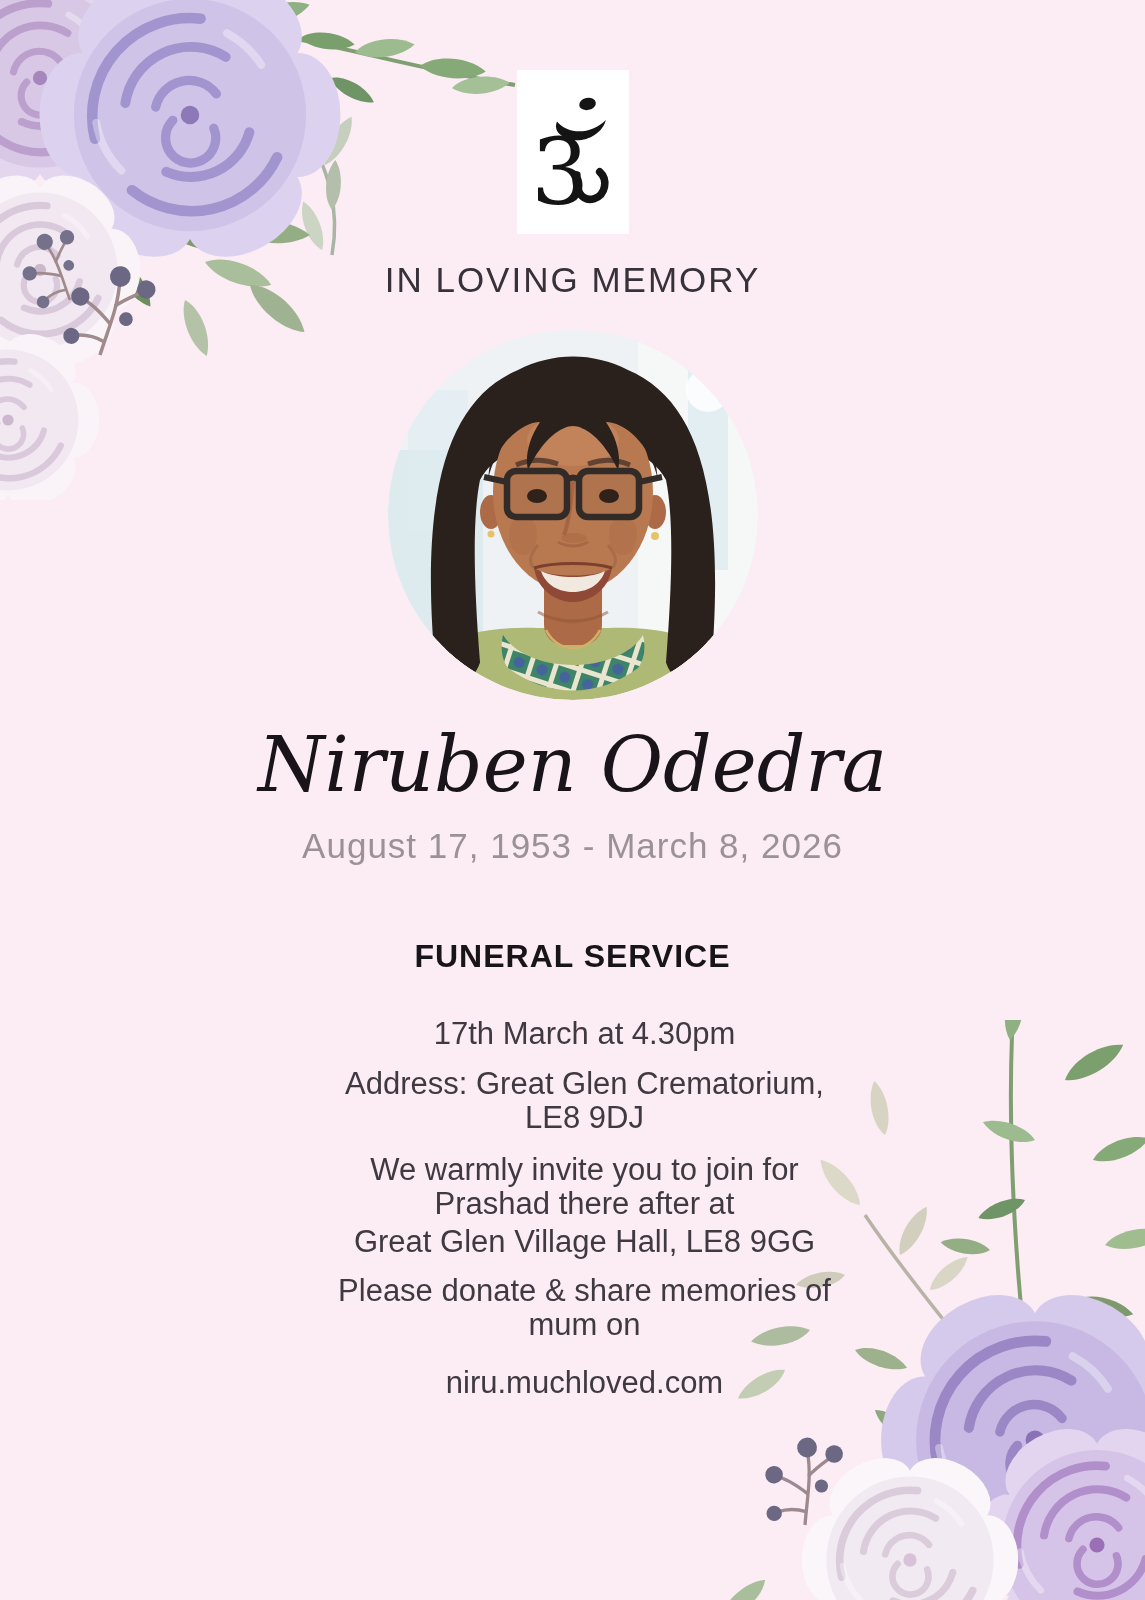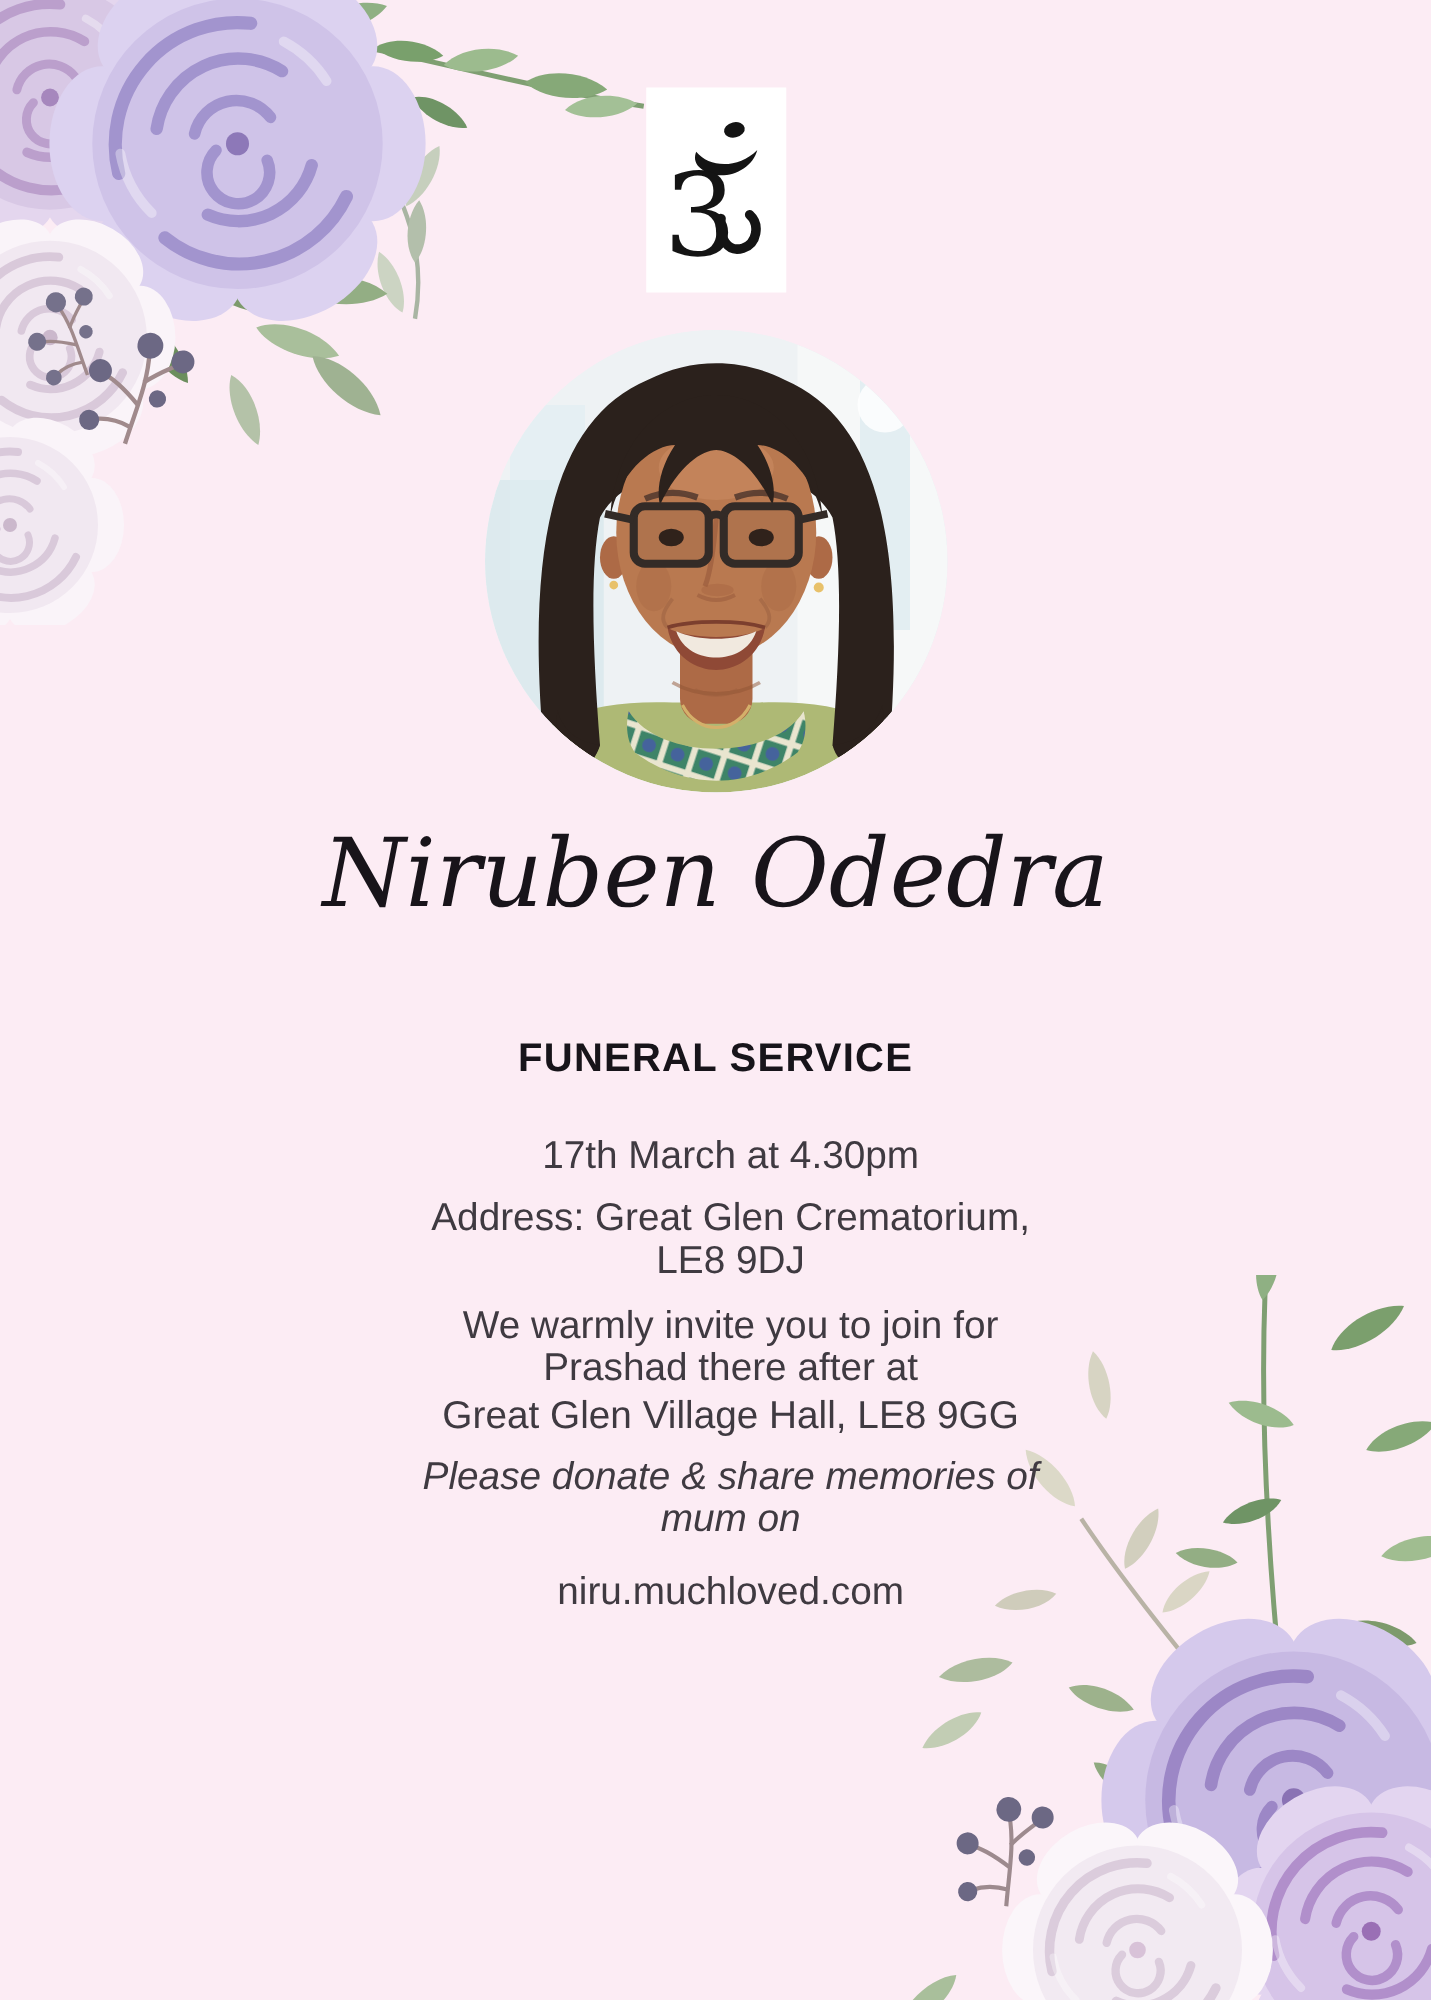--- a/index.html
+++ b/index.html
@@ -34,21 +34,21 @@
   .dates { margin:4px 0 0; font-size:35px; color:#9a9298; letter-spacing:1px; }
   .funeral-heading {
     margin:72px 12px 0; font-size:32px; font-weight:bold;
     letter-spacing:1px; color:#17141a;
   }
   .svc { font-size:31px; color:#3f3a41; line-height:1.1;padding-left:24px; }
   .svc.datetime { margin-top:42px; }
   .svc.address  { margin-top:16px; }
   .svc.invite   { margin-top:18px; }
   .svc.venue    { margin-top:4px; }
-  .svc.donate   { margin-top:14px;font-style:italic; }
+  .svc.donate   { margin-top:14px; }
   .svc.website  { margin-top:24px; }
   .svc .ln { display:block; }
 </style>
 </head>
 <body>
 
 <div class="card">
 
   <svg width="0" height="0" style="position:absolute" aria-hidden="true">
     <defs>
@@ -158,20 +158,21 @@
 
     <div class="om-box">
       <svg width="84" height="128" viewBox="0 0 110 160">
         <ellipse cx="74" cy="17" rx="11" ry="8" transform="rotate(-12 74 17)" fill="#141414"></ellipse>
         <path d="M34 40 C48 57 78 58 98 38 C92 62 56 74 37 56 C32 51 32 45 34 40 Z" fill="#141414"></path>
         <text x="0" y="148" font-family="DejaVu Serif, serif" font-size="120" fill="#141414">3</text>
         <path d="M60 110 C57 130 67 146 83 141 C98 136 101 116 90 106" fill="none" stroke="#141414" stroke-width="10" stroke-linecap="round"></path>
       </svg>
     </div>
 
+    <div class="title">IN LOVING MEMORY</div>
 
     <div class="photo-wrap">
       <svg width="370" height="370" viewBox="0 0 370 370">
         <defs>
           <clipPath id="pc">
               <circle cx="185" cy="185" r="185"></circle>
             </clipPath>
           <pattern id="collarPat" width="24" height="24" patternUnits="userSpaceOnUse" patternTransform="rotate(18)">
             <rect width="24" height="24" fill="#e9e5cf"></rect>
             <rect x="2" y="2" width="19" height="19" fill="#3e8468"></rect>
@@ -236,20 +237,21 @@
           <path d="M179 150 Q185 145 191 150" fill="none" stroke="#332b27" stroke-width="6"></path>
           <path d="M119 152 L96 147 M251 152 L274 147" stroke="#332b27" stroke-width="6"></path>
         </g>
       </svg>
     </div>
 
     <div class="name">
       <span class="ln" style="display:block">Niruben Odedra</span>
     </div>
 
+    <div class="dates">August 17, 1953 - March 8, 2026</div>
 
     <div class="funeral-heading">FUNERAL SERVICE</div>
 
     <div class="svc datetime">17th March at 4.30pm</div>
 
     <div class="svc address">
       <span class="ln">Address: Great Glen Crematorium,</span>
       <span class="ln">LE8 9DJ</span>
     </div>
 

